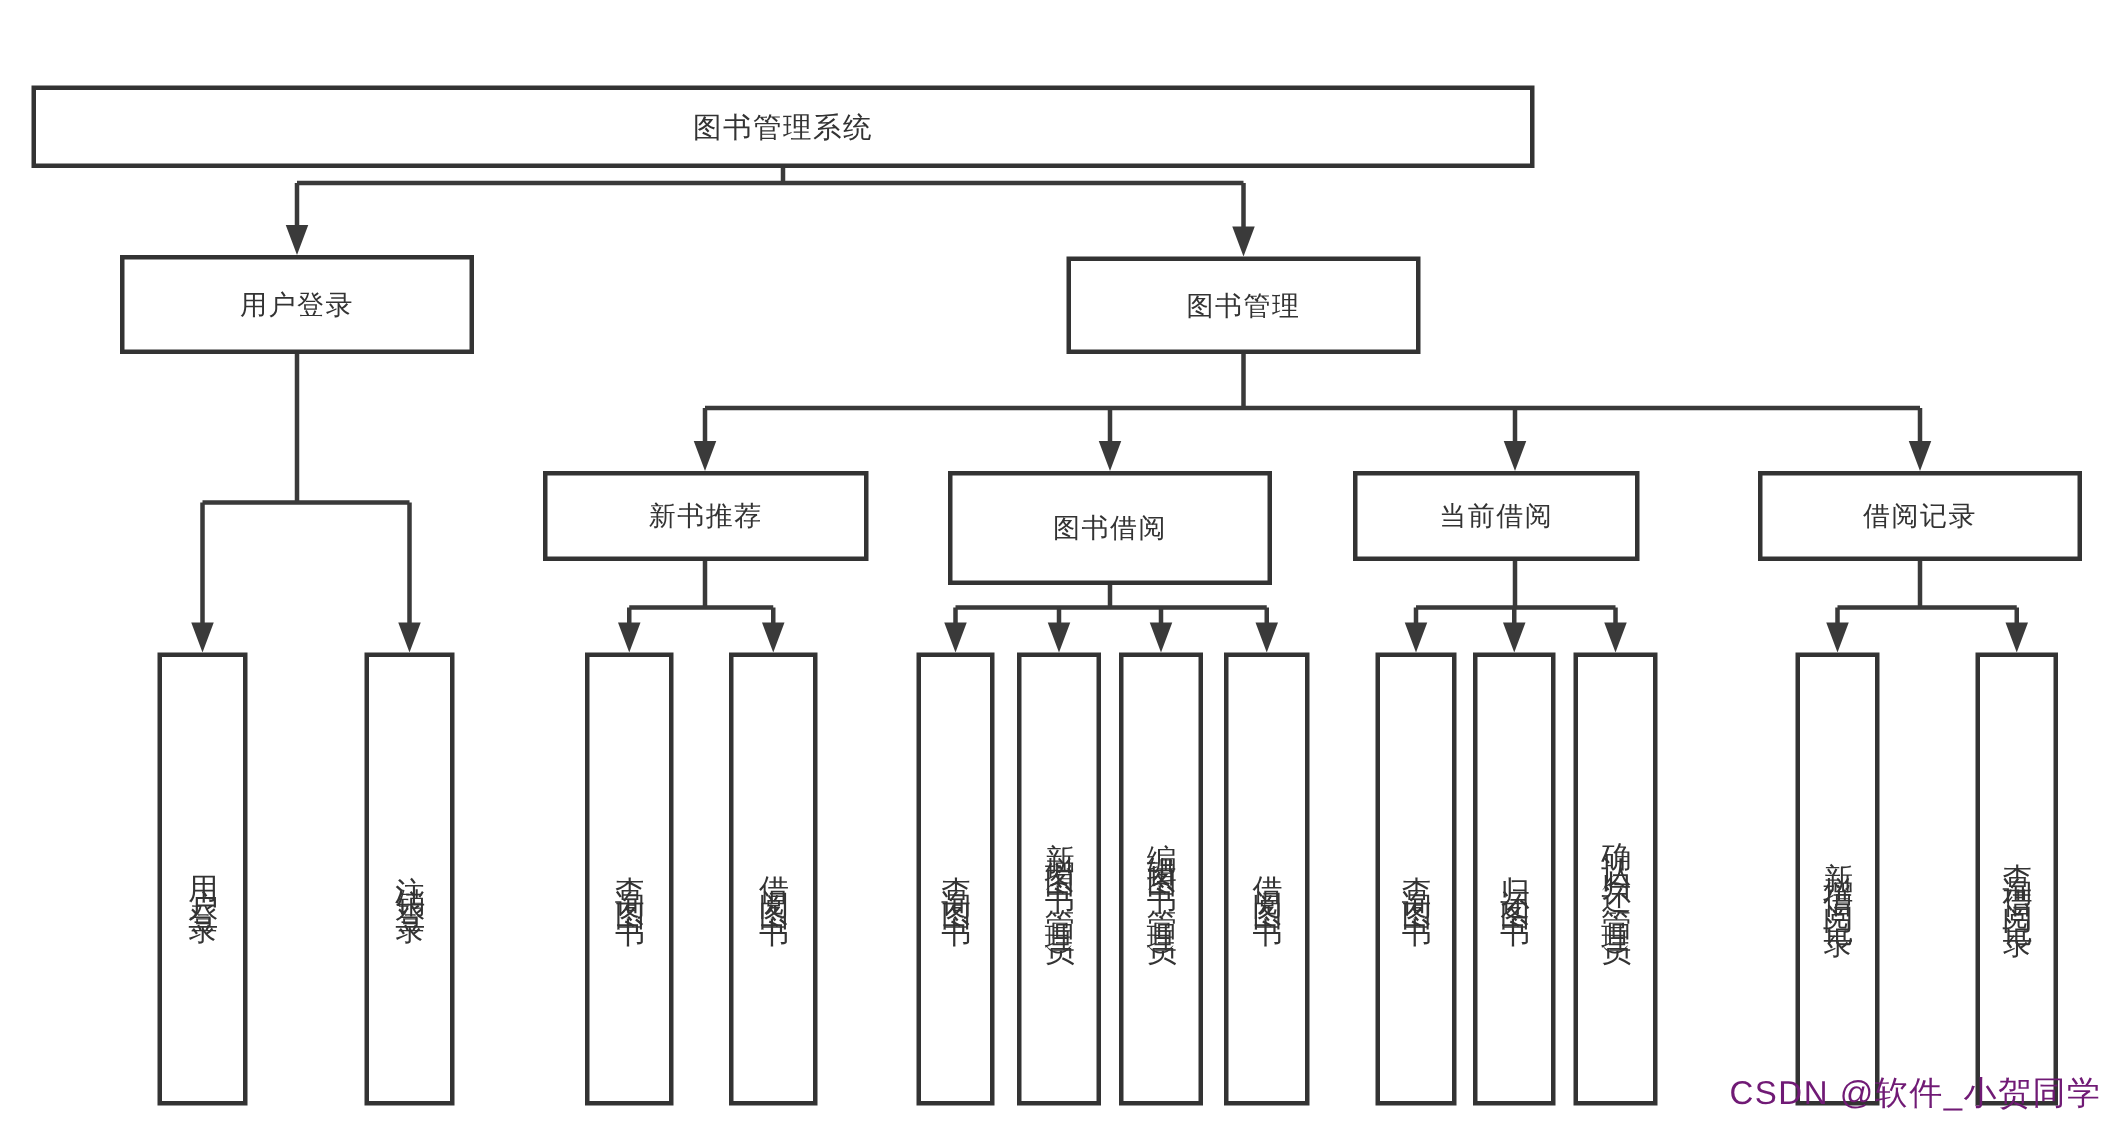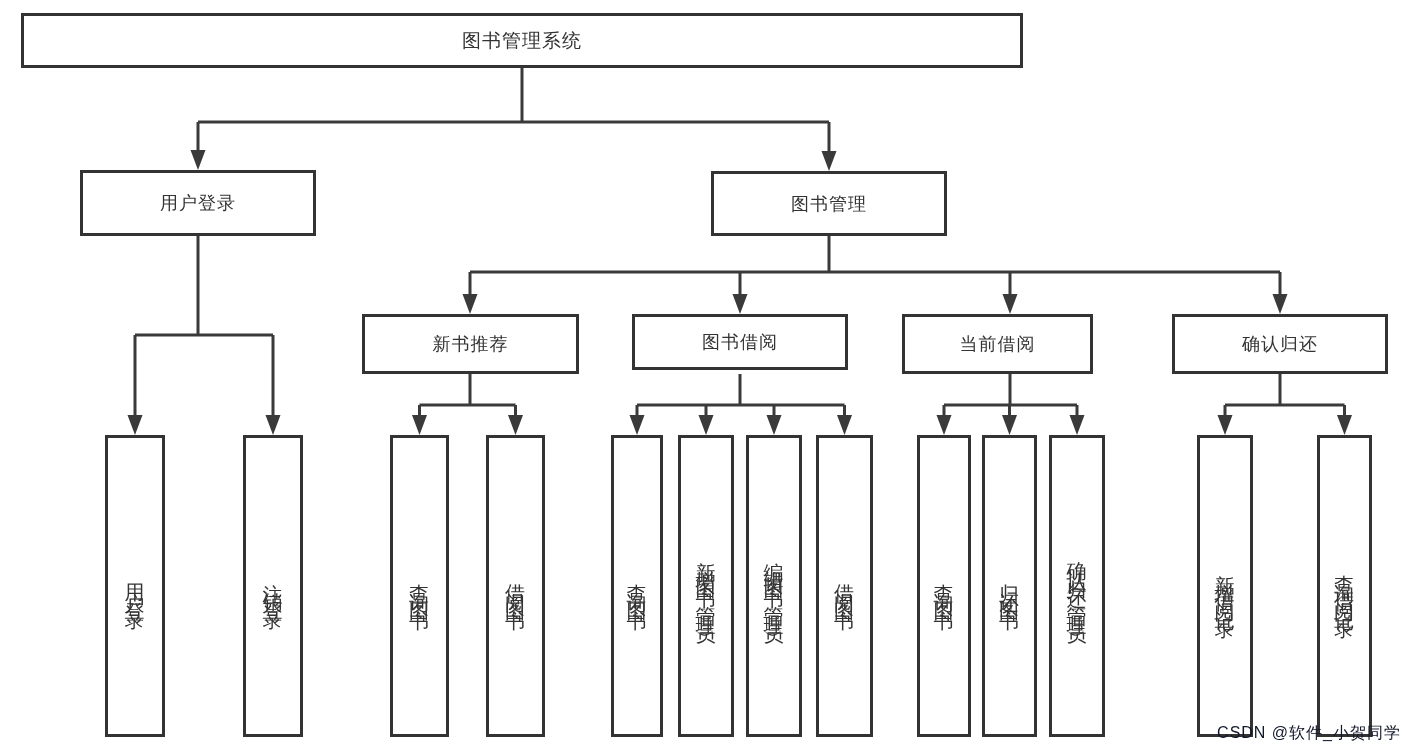--- a/index.html
+++ b/index.html
@@ -18,35 +18,35 @@
     display:flex;
     align-items:center;
     justify-content:center;
     color:#333333;
   }
   .h-box{
     font-size:18px;
     letter-spacing:1px;
     white-space:nowrap;
   }
-  .root-box{font-size:19px;}
+  .root-box{font-size:19px;margin-top:44px;}
   .v-box{
     writing-mode:vertical-rl;
     text-orientation:mixed;
     font-size:20px;
     letter-spacing:9px;
     line-height:1;
   }
   svg.connectors{position:absolute;left:0;top:0;}
   .watermark{
     position:absolute;
     right:4px;
     bottom:3px;
-    font-size:16px;
-    color:#0f172a;
+    font-size:22px;
+    color:#701a75;
     letter-spacing:1px;
     z-index:10;
     white-space:nowrap;
   }
 </style>
 </head>
 <body>
 
 <div id="canvas">
 
@@ -81,23 +81,23 @@
       <polygon points="1337,415 1352,415 1344.5,435"></polygon>
     </g>
   </svg>
 
   <div class="box h-box root-box" style="left:21px;top:13px;width:1002px;height:55px;">图书管理系统</div>
 
   <div class="box h-box" style="left:80px;top:170px;width:236px;height:66px;">用户登录</div>
   <div class="box h-box" style="left:711px;top:171px;width:236px;height:65px;">图书管理</div>
 
   <div class="box h-box" style="left:362px;top:314px;width:217px;height:60px;text-align:center;">新书推荐</div>
-  <div class="box h-box" style="left:632px;top:314px;width:216px;height:56px;">图书借阅</div>
+  <div class="box h-box" style="left:632px;top:314px;width:216px;height:76px;">图书借阅</div>
   <div class="box h-box" style="left:902px;top:314px;width:191px;height:60px;">当前借阅</div>
-  <div class="box h-box" style="left:1172px;top:314px;width:216px;height:60px;">确认归还</div>
+  <div class="box h-box" style="left:1172px;top:314px;width:216px;height:60px;">借阅记录</div>
 
   <div class="box v-box" style="left:105px;top:435px;width:60px;height:302px;">用户登录</div>
   <div class="box v-box" style="left:243px;top:435px;width:60px;height:302px;">注销登录</div>
 
   <div class="box v-box" style="left:390px;top:435px;width:59px;height:302px;">查询图书</div>
   <div class="box v-box" style="left:486px;top:435px;width:59px;height:302px;">借阅图书</div>
 
   <div class="box v-box" style="left:611px;top:435px;width:52px;height:302px;">查询图书</div>
   <div class="box v-box" style="left:678px;top:435px;width:56px;height:302px;">新增图书（管理员）</div>
   <div class="box v-box" style="left:746px;top:435px;width:56px;height:302px;">编辑图书（管理员）</div>

